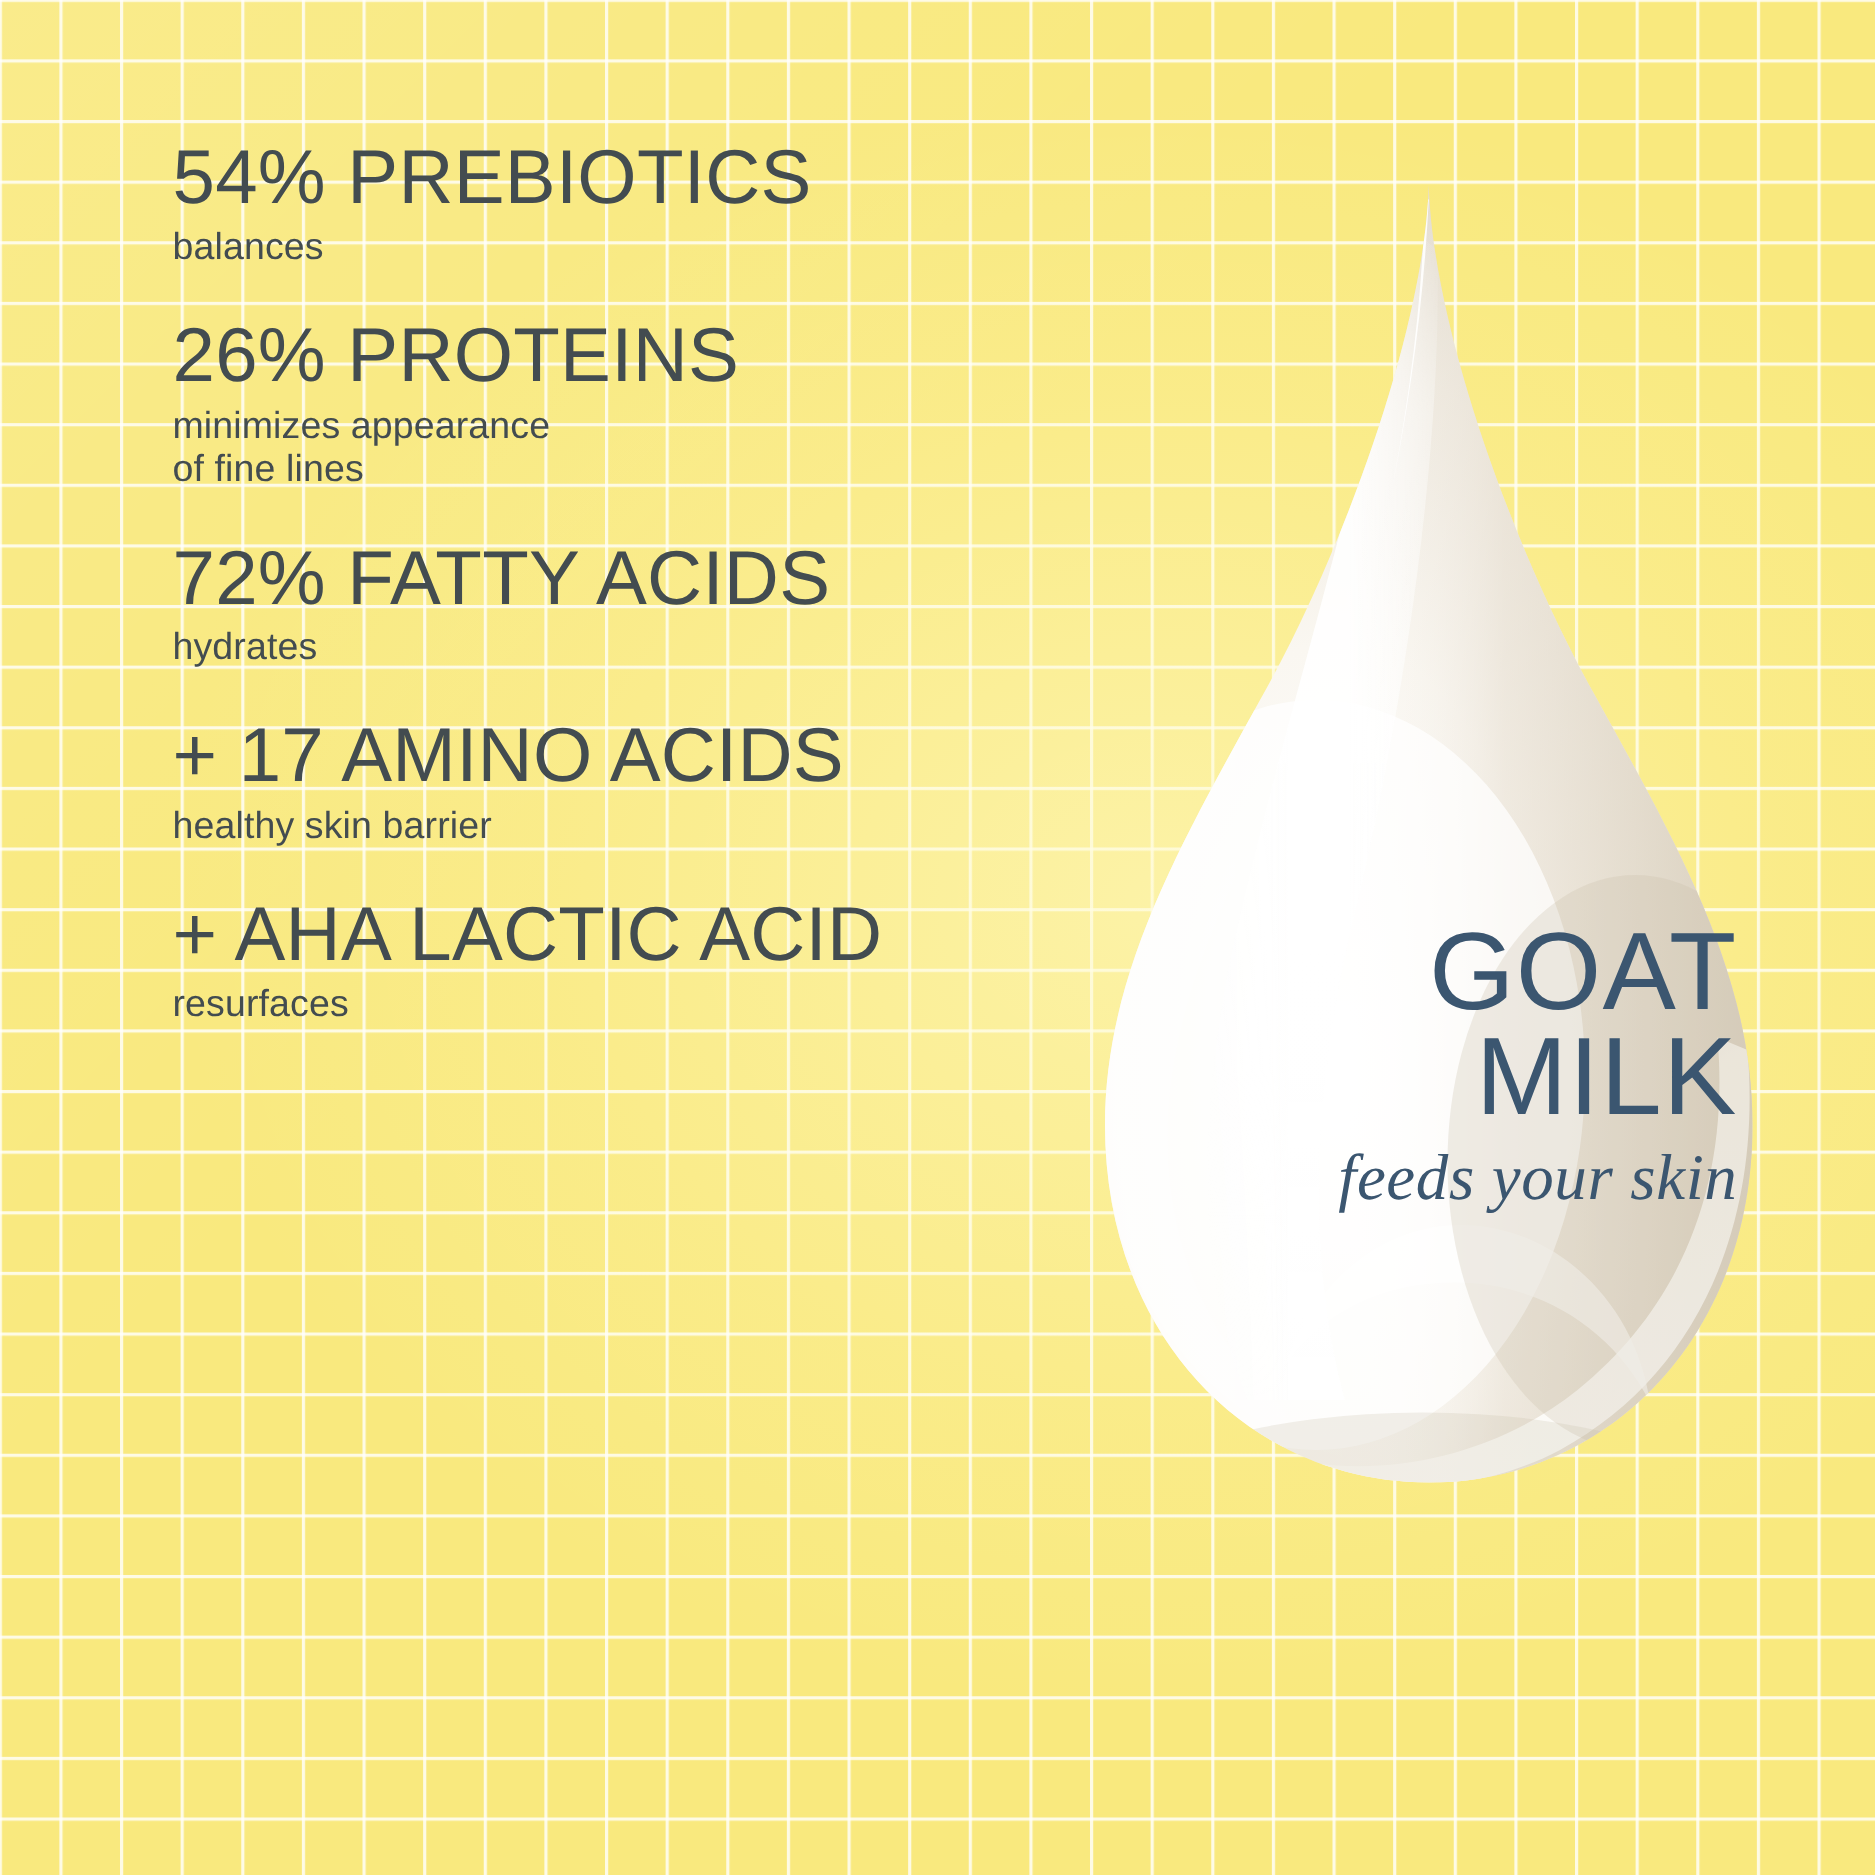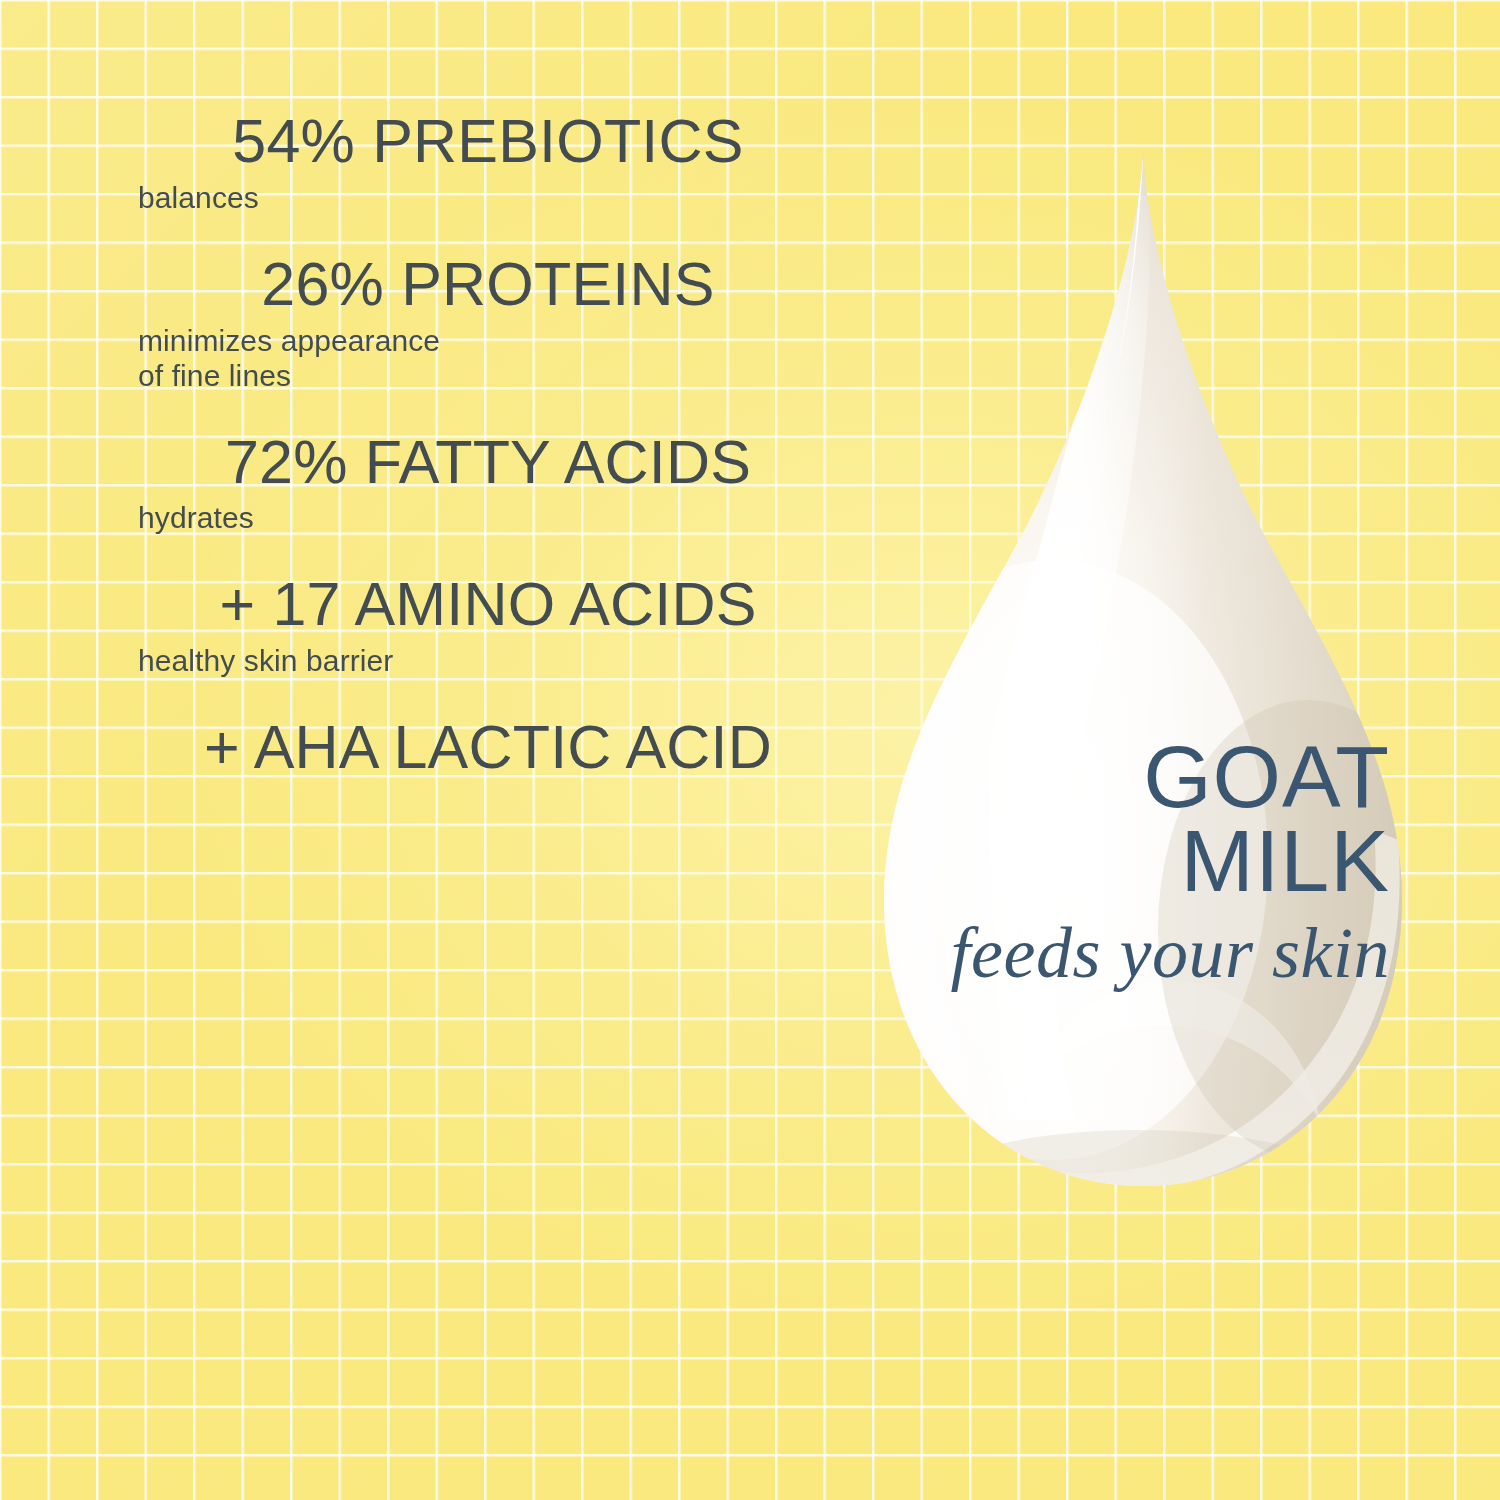--- a/index.html
+++ b/index.html
@@ -46,21 +46,20 @@
   .benefit { margin-bottom: 36px; }
   .benefit:last-child { margin-bottom: 12px; }
   .benefit-title {
     color: #434C50;
     font-size: 61px;
     line-height: 1.11;
     font-weight: 400;
     letter-spacing: 0.2px;
     white-space: pre-line;
     margin: 0;
-    text-align: center;
   }
   .benefit-sub {
     color: #434C50;
     font-size: 30px;
     line-height: 1.17;
     font-weight: 400;
     letter-spacing: 0.1px;
     white-space: pre-line;
     margin: 4px 0 0 0;
   }
@@ -90,21 +89,21 @@
     font-size: 88px;
     line-height: 0.96;
     font-weight: 400;
     letter-spacing: 1px;
     margin: 0;
   }
   .lockup-tagline {
     color: #3B5670;
     font-family: "Liberation Serif", serif;
     font-style: italic;
-    font-size: 72px;
+    font-size: 52px;
     line-height: 1.05;
     font-weight: 400;
     letter-spacing: 0.5px;
     margin: 12px 0 0 0;
   }
 </style>
 </head>
 <body>
 
 <div id="poster">
@@ -131,20 +130,21 @@
     </div>
 
     <div class="benefit">
       <p class="benefit-title">+ 17 AMINO ACIDS</p>
       <p class="benefit-sub">healthy skin barrier</p>
     </div>
 
 
     <div class="benefit">
       <p class="benefit-title">+ AHA LACTIC ACID</p>
+      <p class="benefit-sub">resurfaces</p>
     </div>
 
   </div>
 
   <div id="droplet-wrap">
     <svg id="droplet-svg" viewBox="0 0 610 1070" xmlns="http://www.w3.org/2000/svg">
       <defs>
 
         <radialGradient id="gBody" cx="36%" cy="68%" r="78%">
           <stop offset="0%" stop-color="#FFFFFF"></stop>

